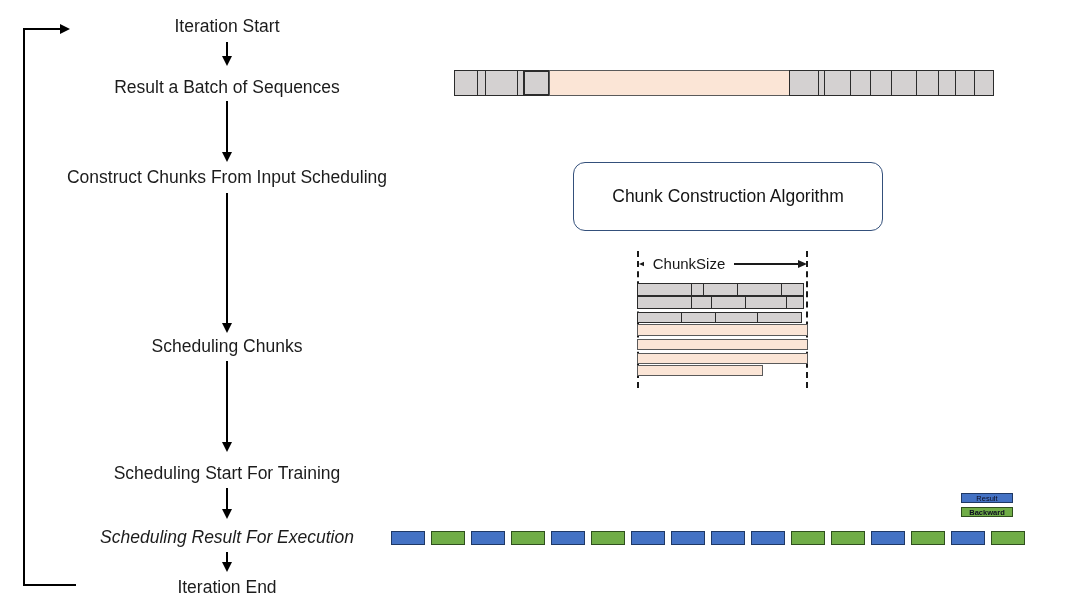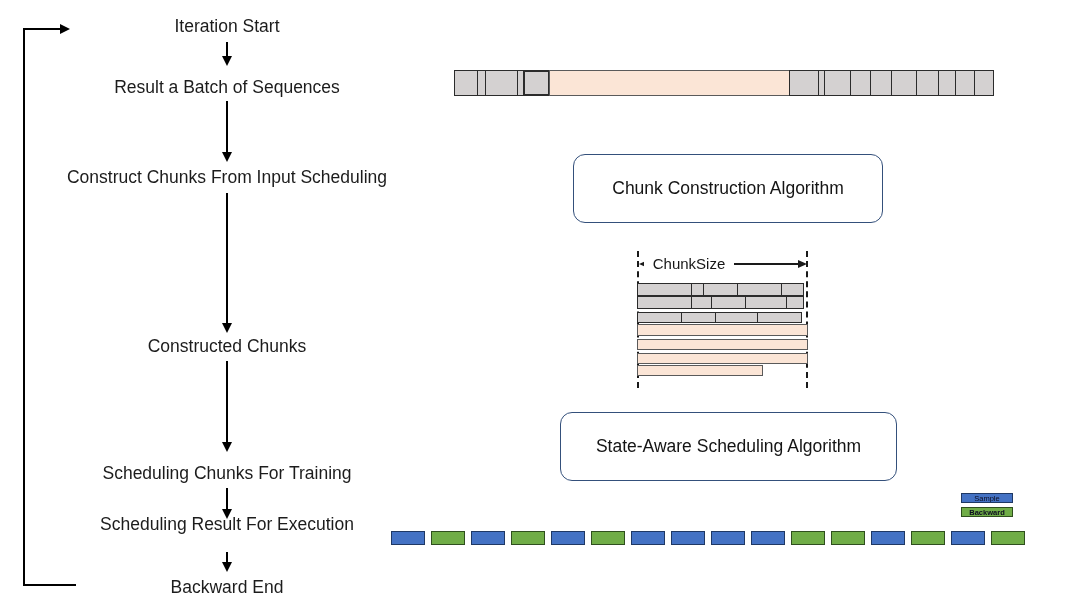--- a/index.html
+++ b/index.html
@@ -53,24 +53,24 @@
 
   <div class="hline" style="left:23px;top:584px;width:53px;height:2px;"></div>
   <div class="vline" style="left:23px;top:28px;width:2px;height:558px;"></div>
   <div class="hline" style="left:23px;top:28px;width:37px;height:2px;"></div>
   <div class="ah-right" style="left:60px;top:24px;"></div>
 
   <div id="flow-steps">
       <div class="flow-label" style="top: 16px;">Iteration Start</div>
       <div class="flow-label" style="top: 77px;">Result a Batch of Sequences</div>
       <div class="flow-label" style="top: 167px;">Construct Chunks From Input Scheduling</div>
-      <div class="flow-label" style="top: 336px;">Constructed Chunks</div>
-      <div class="flow-label" style="top: 463px;">Scheduling Chunks For Training</div>
-      <div class="flow-label" style="top: 514px;">Scheduling Result For Execution</div>
-      <div class="flow-label" style="top: 577px;">Backward End</div>
+      <div class="flow-label" style="top: 336px;">Scheduling Chunks</div>
+      <div class="flow-label" style="top: 463px;">Scheduling Start For Training</div>
+      <div class="flow-label" style="top: 527px; font-style: italic;">Scheduling Result For Execution</div>
+      <div class="flow-label" style="top: 577px;">Iteration End</div>
     </div>
   <div id="flow-arrows">
       <div class="vline" style="left: 226px; top: 42px; width: 2px; height: 15px;"></div>
       <div class="ah-down" style="left: 222px; top: 56px;"></div>
       <div class="vline" style="left: 226px; top: 101px; width: 2px; height: 52px;"></div>
       <div class="ah-down" style="left: 222px; top: 152px;"></div>
       <div class="vline" style="left: 226px; top: 193px; width: 2px; height: 131px;"></div>
       <div class="ah-down" style="left: 222px; top: 323px;"></div>
       <div class="vline" style="left: 226px; top: 361px; width: 2px; height: 82px;"></div>
       <div class="ah-down" style="left: 222px; top: 442px;"></div>
@@ -92,21 +92,21 @@
       <div class="seg" style="width: 27px; background: rgb(212, 209, 209); border-color: rgb(43, 43, 43);"></div>
       <div class="seg" style="width: 21px; background: rgb(212, 209, 209); border-color: rgb(43, 43, 43);"></div>
       <div class="seg" style="width: 22px; background: rgb(212, 209, 209); border-color: rgb(43, 43, 43);"></div>
       <div class="seg" style="width: 26px; background: rgb(212, 209, 209); border-color: rgb(43, 43, 43);"></div>
       <div class="seg" style="width: 23px; background: rgb(212, 209, 209); border-color: rgb(43, 43, 43);"></div>
       <div class="seg" style="width: 18px; background: rgb(212, 209, 209); border-color: rgb(43, 43, 43);"></div>
       <div class="seg" style="width: 20px; background: rgb(212, 209, 209); border-color: rgb(43, 43, 43);"></div>
       <div class="seg" style="width: 20px; background: rgb(212, 209, 209); border-color: rgb(43, 43, 43);"></div>
     </div>
 
-  <div class="algo-box" style="left:573px;top:154px;width:310px;height:69px;">
+  <div class="algo-box" style="left:573px;top:162px;width:310px;height:69px;">
     <span>Chunk Construction Algorithm</span>
   </div>
 
   <div class="dash" style="left:637px;top:251px;height:137px;"></div>
   <div class="dash" style="left:806px;top:251px;height:137px;"></div>
   <div class="hline" style="left:643px;top:263px;width:160px;height:2px;background:#1a1a1a;"></div>
   <div class="ah-left-sm" style="left:639px;top:260px;"></div>
   <div class="ah-right-sm" style="left:798px;top:260px;"></div>
   <div id="chunksize-label" style="left:644px;top:255px;width:90px;">ChunkSize</div>
 
@@ -138,26 +138,23 @@
         <div class="seg" style="width: 171px; background: rgb(251, 229, 214); border-color: rgb(90, 90, 90);"></div>
       </div>
       <div class="chunk-row" style="left: 0px; top: 70px; height: 11px;">
         <div class="seg" style="width: 171px; background: rgb(251, 229, 214); border-color: rgb(90, 90, 90);"></div>
       </div>
       <div class="chunk-row" style="left: 0px; top: 82px; height: 11px;">
         <div class="seg" style="width: 126px; background: rgb(251, 229, 214); border-color: rgb(90, 90, 90);"></div>
       </div>
     </div>
 
-  <div class="algo-box" style="left:560px;top:412px;width:337px;height:69px;">
-    <span>State-Aware Scheduling Algorithm</span>
-  </div>
 
   <div id="legend" style="position:absolute;left:961px;top:493px;">
-      <div class="legend-item" style="background: rgb(68, 114, 196); border: 1px solid rgb(31, 56, 100);"><span>Sample</span></div>
+      <div class="legend-item" style="background: rgb(68, 114, 196); border: 1px solid rgb(31, 56, 100);"><span>Result</span></div>
       <div class="legend-item" style="background: rgb(112, 173, 71); border: 1px solid rgb(47, 79, 30); font-weight: bold;"><span>Backward</span></div>
     </div>
 
   <div class="bar-row" id="schedule-row" style="left:391px;top:531px;height:14px;gap:6px;">
       <div class="sched-bar" style="background: rgb(68, 114, 196); border-color: rgb(31, 56, 100);"></div>
       <div class="sched-bar" style="background: rgb(112, 173, 71); border-color: rgb(47, 79, 30);"></div>
       <div class="sched-bar" style="background: rgb(68, 114, 196); border-color: rgb(31, 56, 100);"></div>
       <div class="sched-bar" style="background: rgb(112, 173, 71); border-color: rgb(47, 79, 30);"></div>
       <div class="sched-bar" style="background: rgb(68, 114, 196); border-color: rgb(31, 56, 100);"></div>
       <div class="sched-bar" style="background: rgb(112, 173, 71); border-color: rgb(47, 79, 30);"></div>

